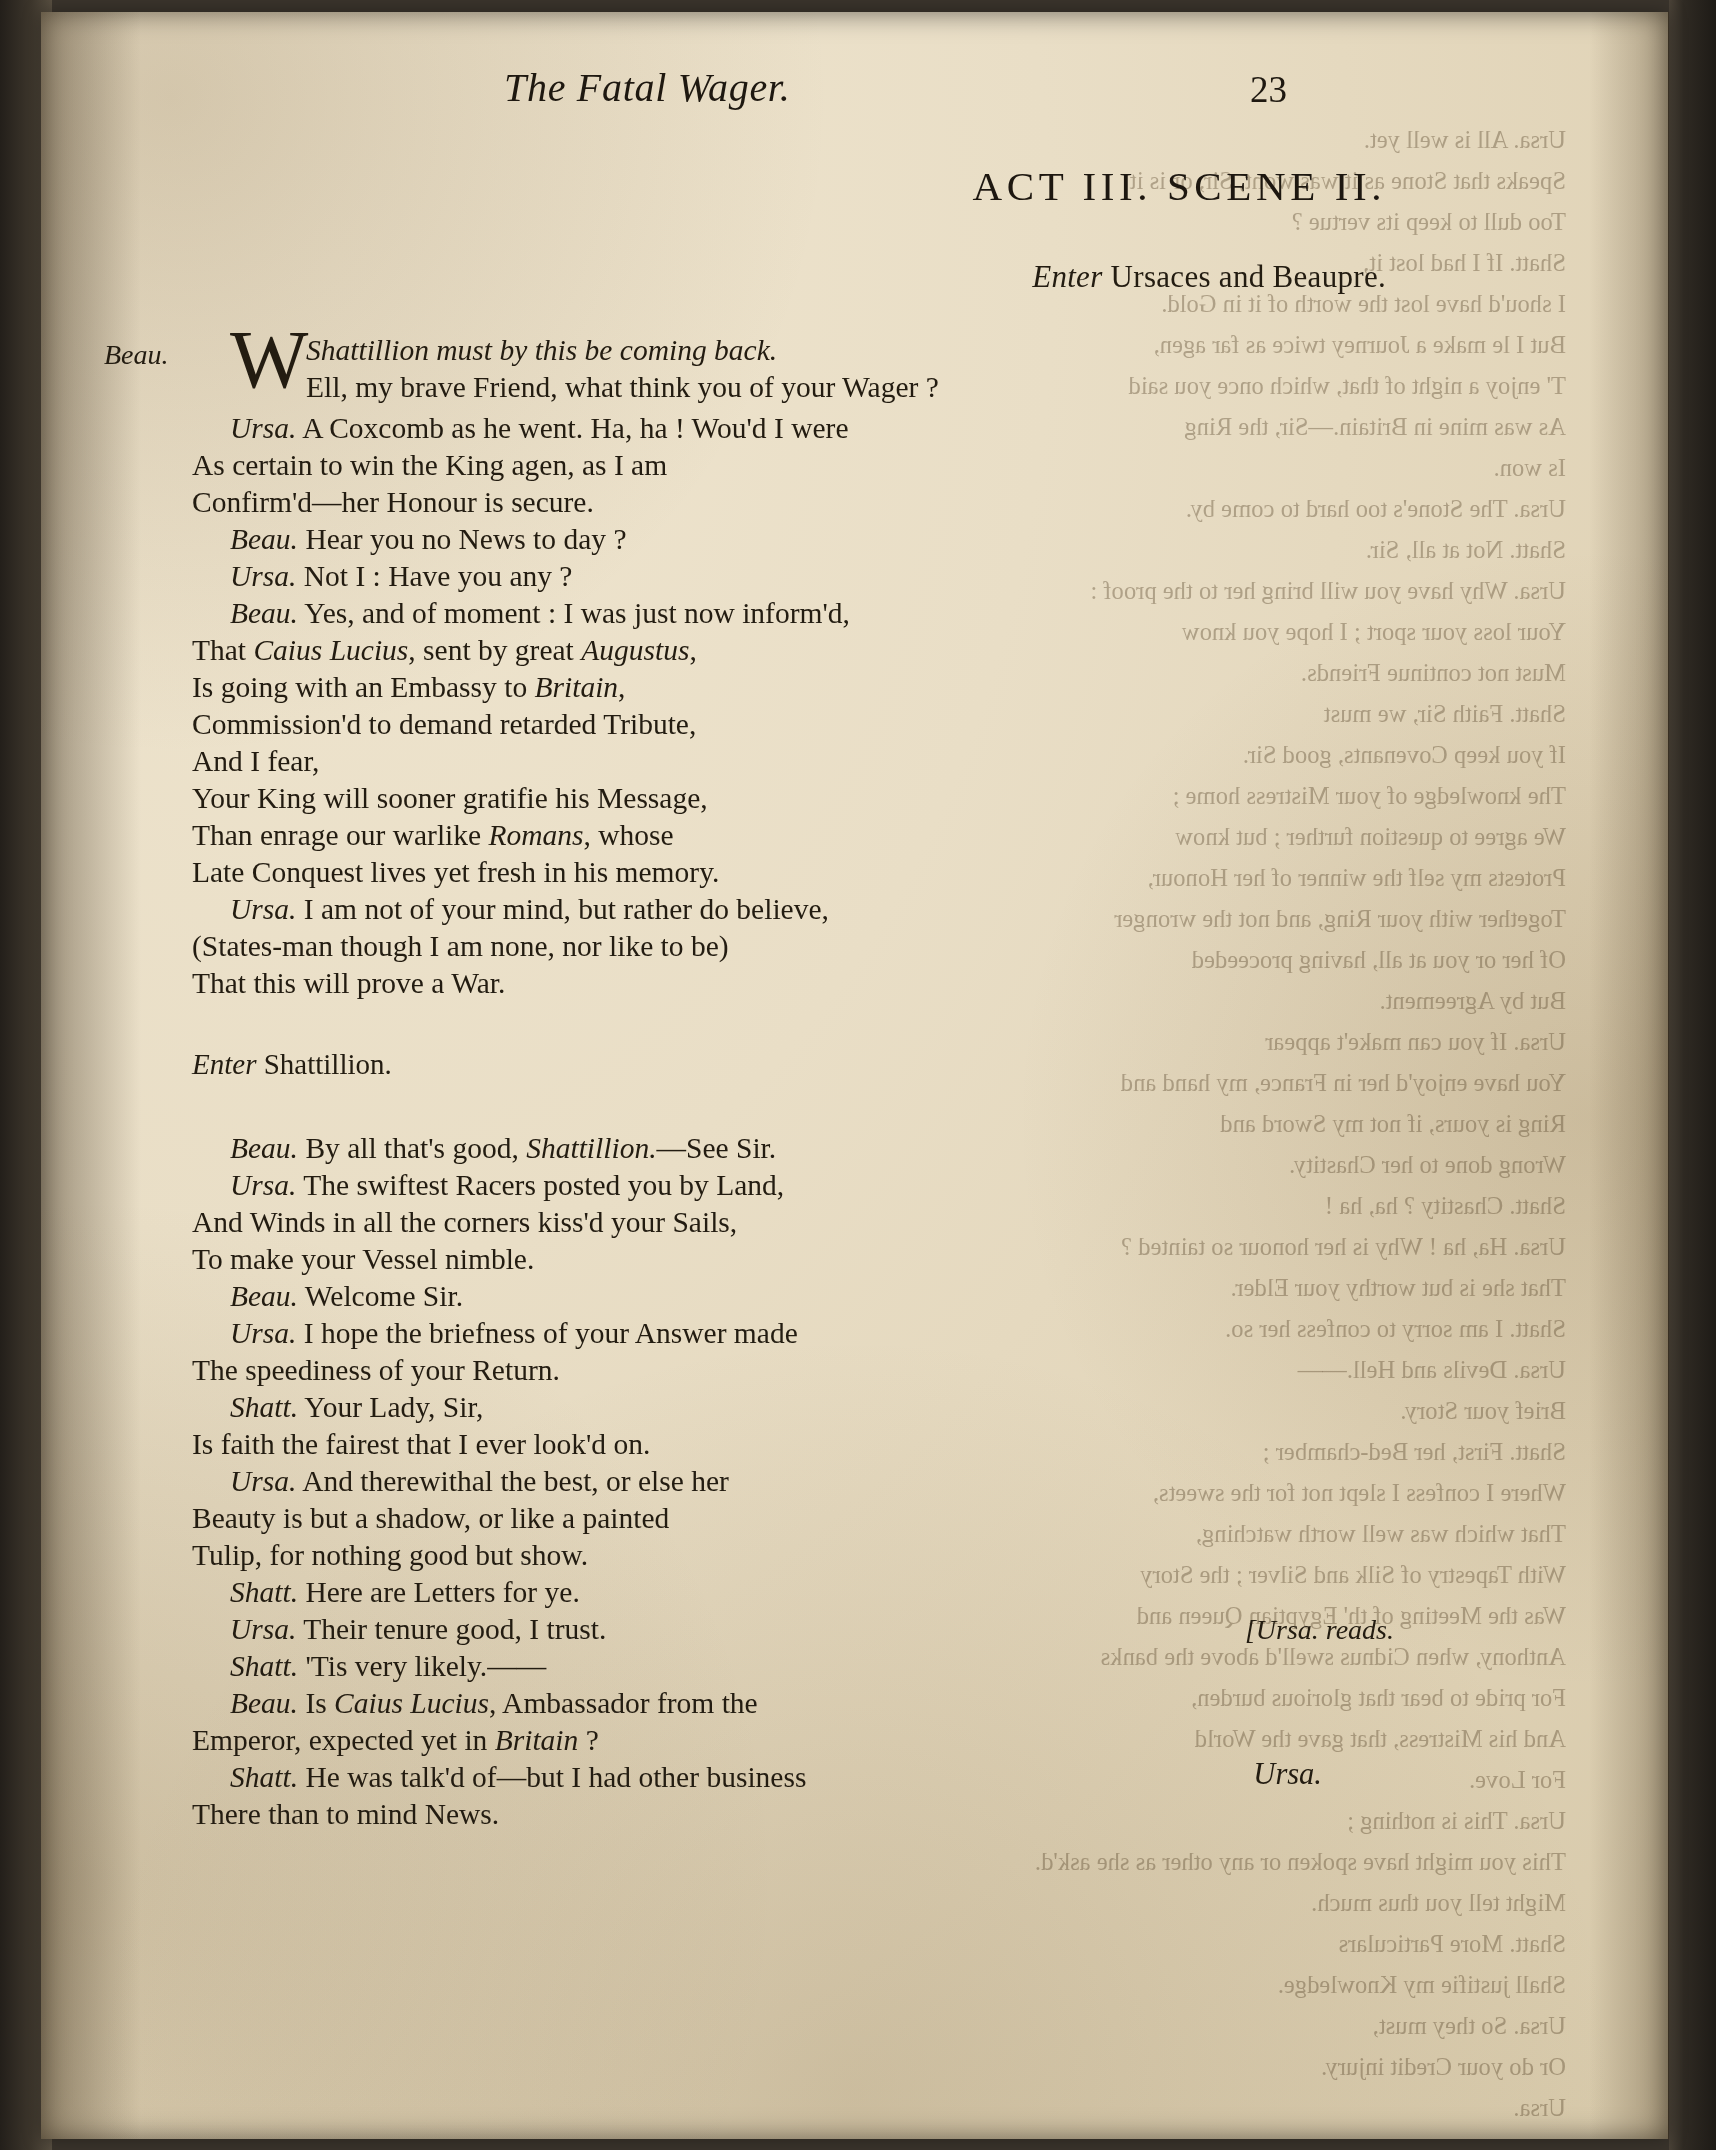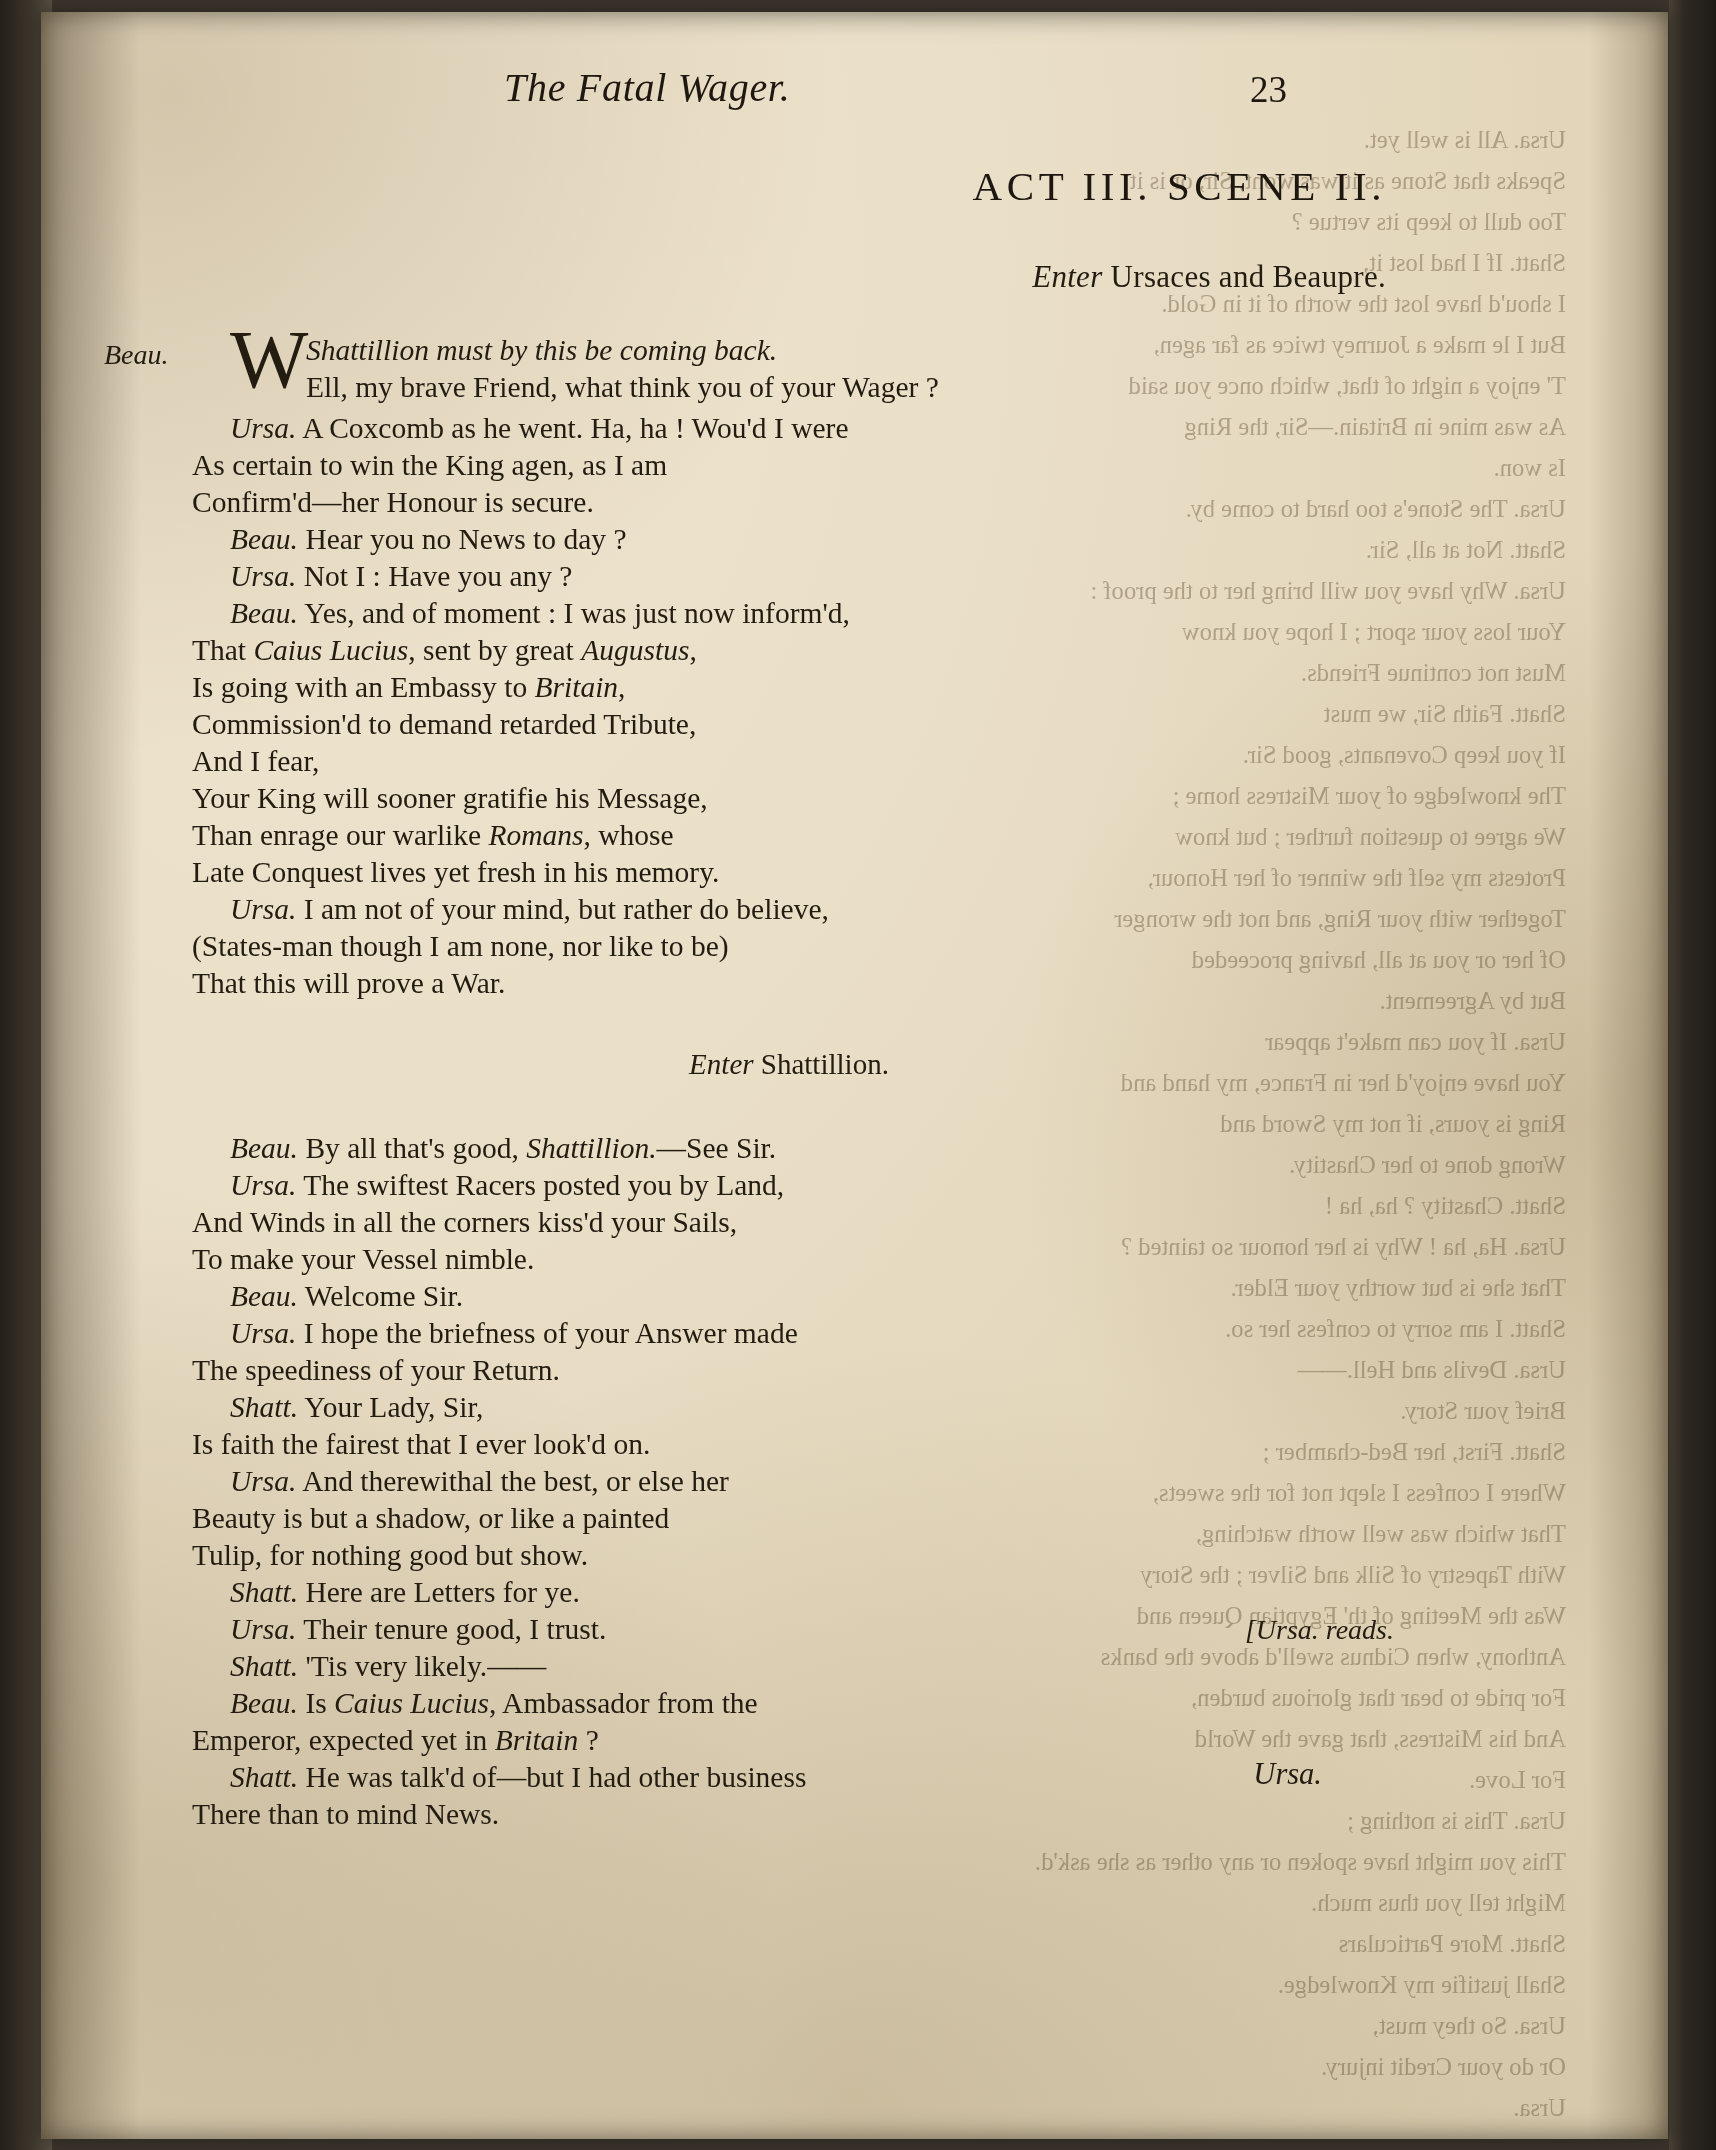--- a/index.html
+++ b/index.html
@@ -162,21 +162,21 @@
     font-family: "Liberation Serif", serif;
   }
   .drop-line1 {
     padding-left: 114px;
   }
   .drop-line2 {
     padding-left: 114px;
   }
 
   .stage-mid {
-    text-align: center;
+    text-align: left;
     font-size: 29px;
     margin-top: 46px;
     margin-bottom: 49px;
   }
   .stage-mid i { font-style: italic; }
 
   .bracket-note {
     position: absolute;
     right: -8px;
     font-size: 28px;

